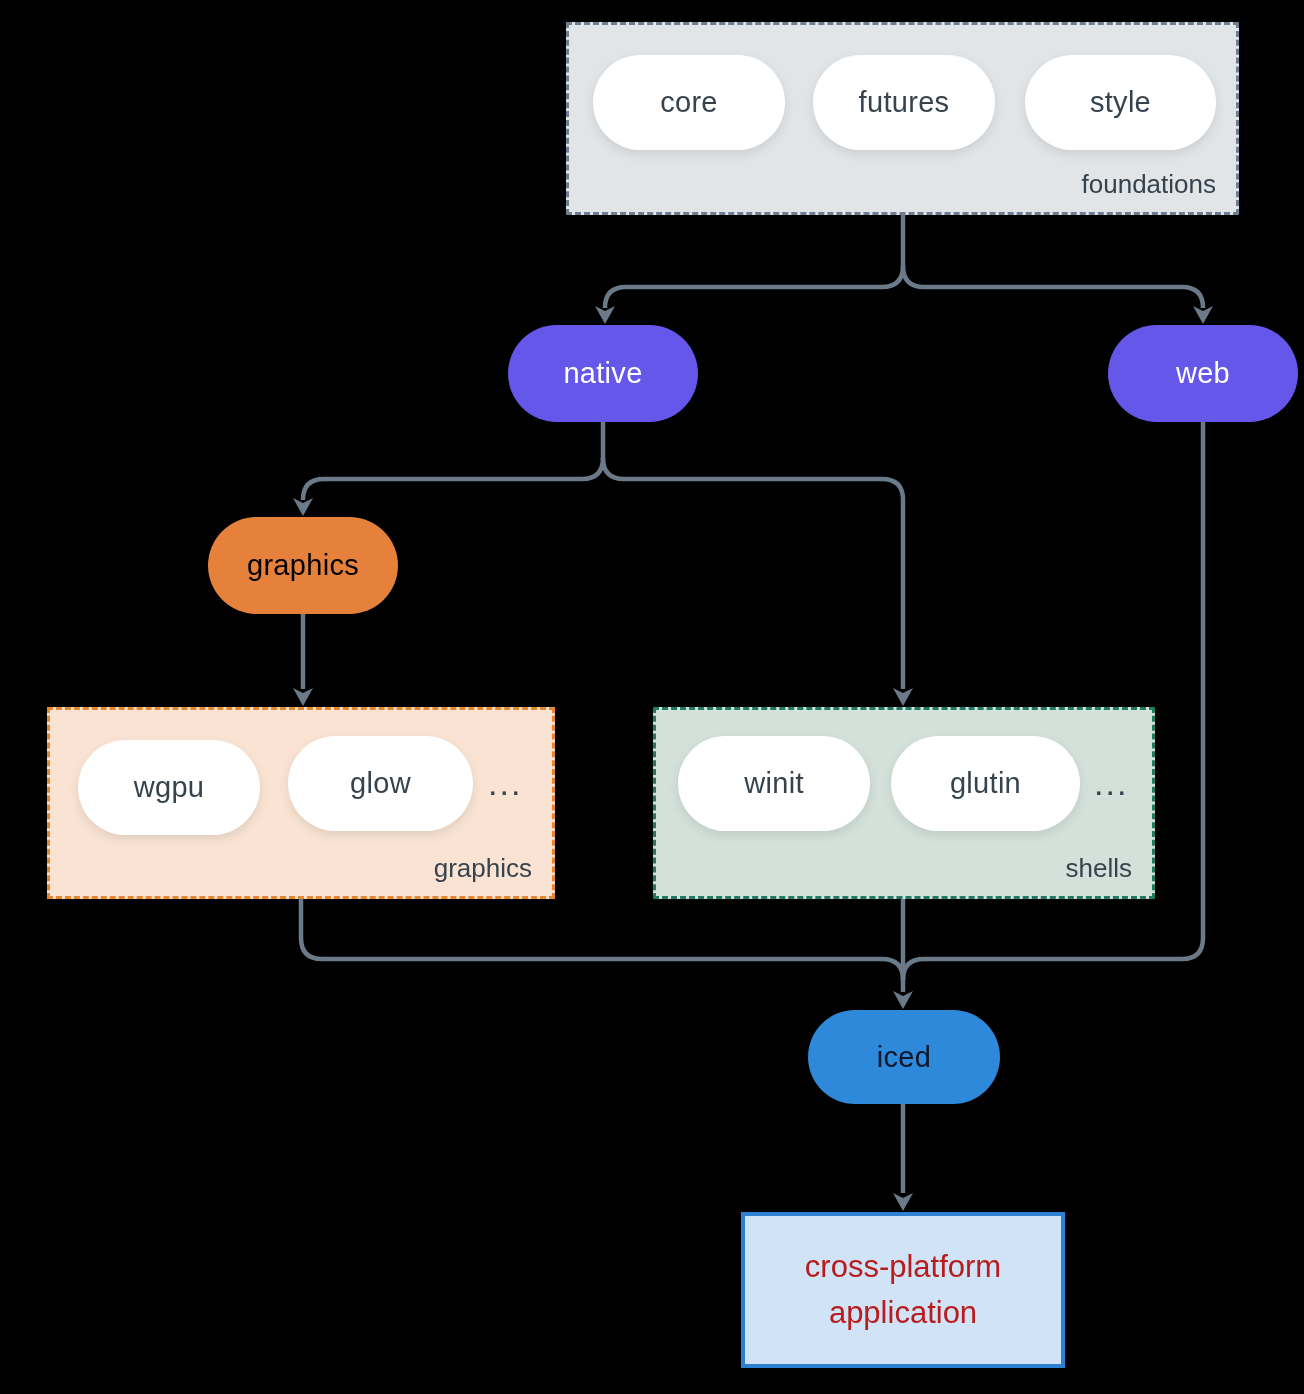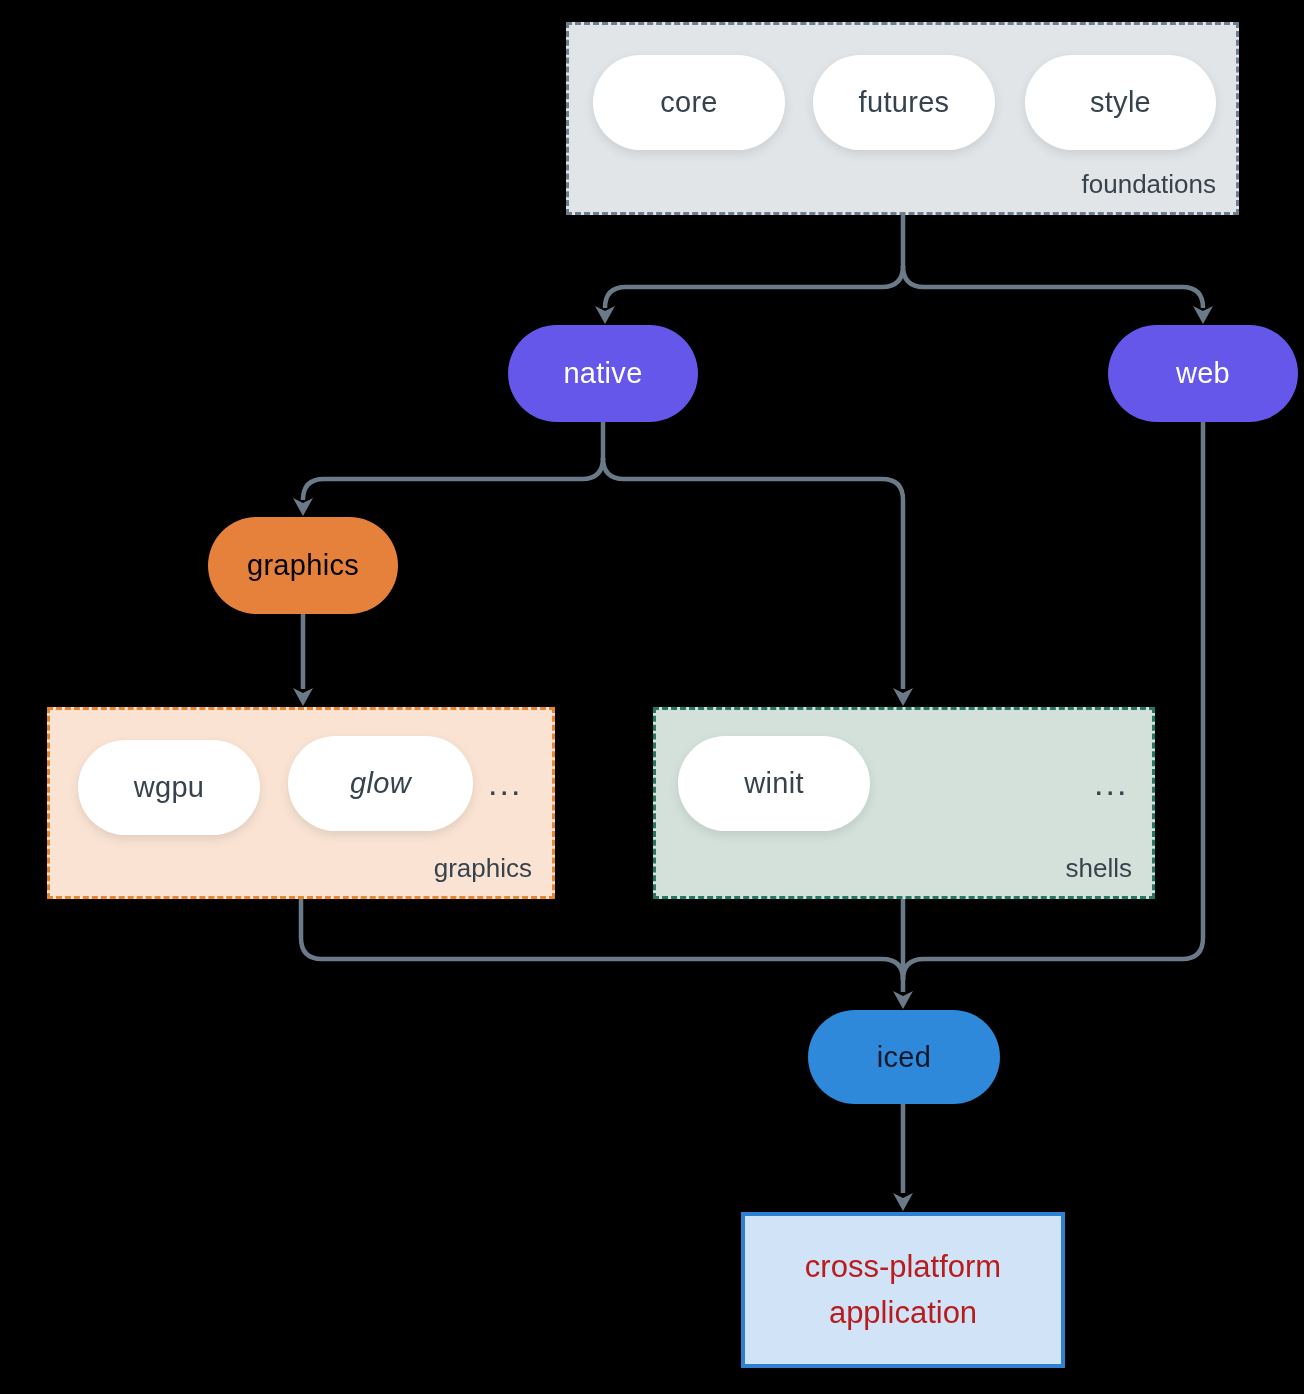--- a/index.html
+++ b/index.html
@@ -145,27 +145,28 @@
     <div class="group-label">foundations</div>
   </div>
 
   <div class="pill pill-purple" style="left:488px; top:325px; width:190px; height:97px;">native</div>
   <div class="pill pill-purple" style="left:1088px; top:325px; width:190px; height:97px;">web</div>
 
   <div class="pill pill-orange" style="left:188px; top:517px; width:190px; height:97px;">graphics</div>
 
   <div class="group group-renderers">
     <div class="pill pill-white" style="left:28px; top:30px; width:182px; height:95px;text-align:right;">wgpu</div>
-    <div class="pill pill-white" style="left:238px; top:26px; width:185px; height:95px;font-style:italic;">glow</div>
+    <div class="pill pill-white" style="left:238px; top:26px; width:185px; height:95px;">glow</div>
     <div class="ellipsis" style="left:438px;">...</div>
     <div class="group-label">graphics</div>
   </div>
 
   <div class="group group-shells">
     <div class="pill pill-white" style="left:22px; top:26px; width:192px; height:95px;">winit</div>
+    <div class="pill pill-white" style="left:235px; top:26px; width:189px; height:95px;">glutin</div>
     <div class="ellipsis" style="left:438px;">...</div>
     <div class="group-label">shells</div>
   </div>
 
   <div class="pill pill-blue" style="left:788px; top:1010px; width:192px; height:94px;">iced</div>
 
   <div class="app-box">cross-platform application</div>
 
 </div>
 

